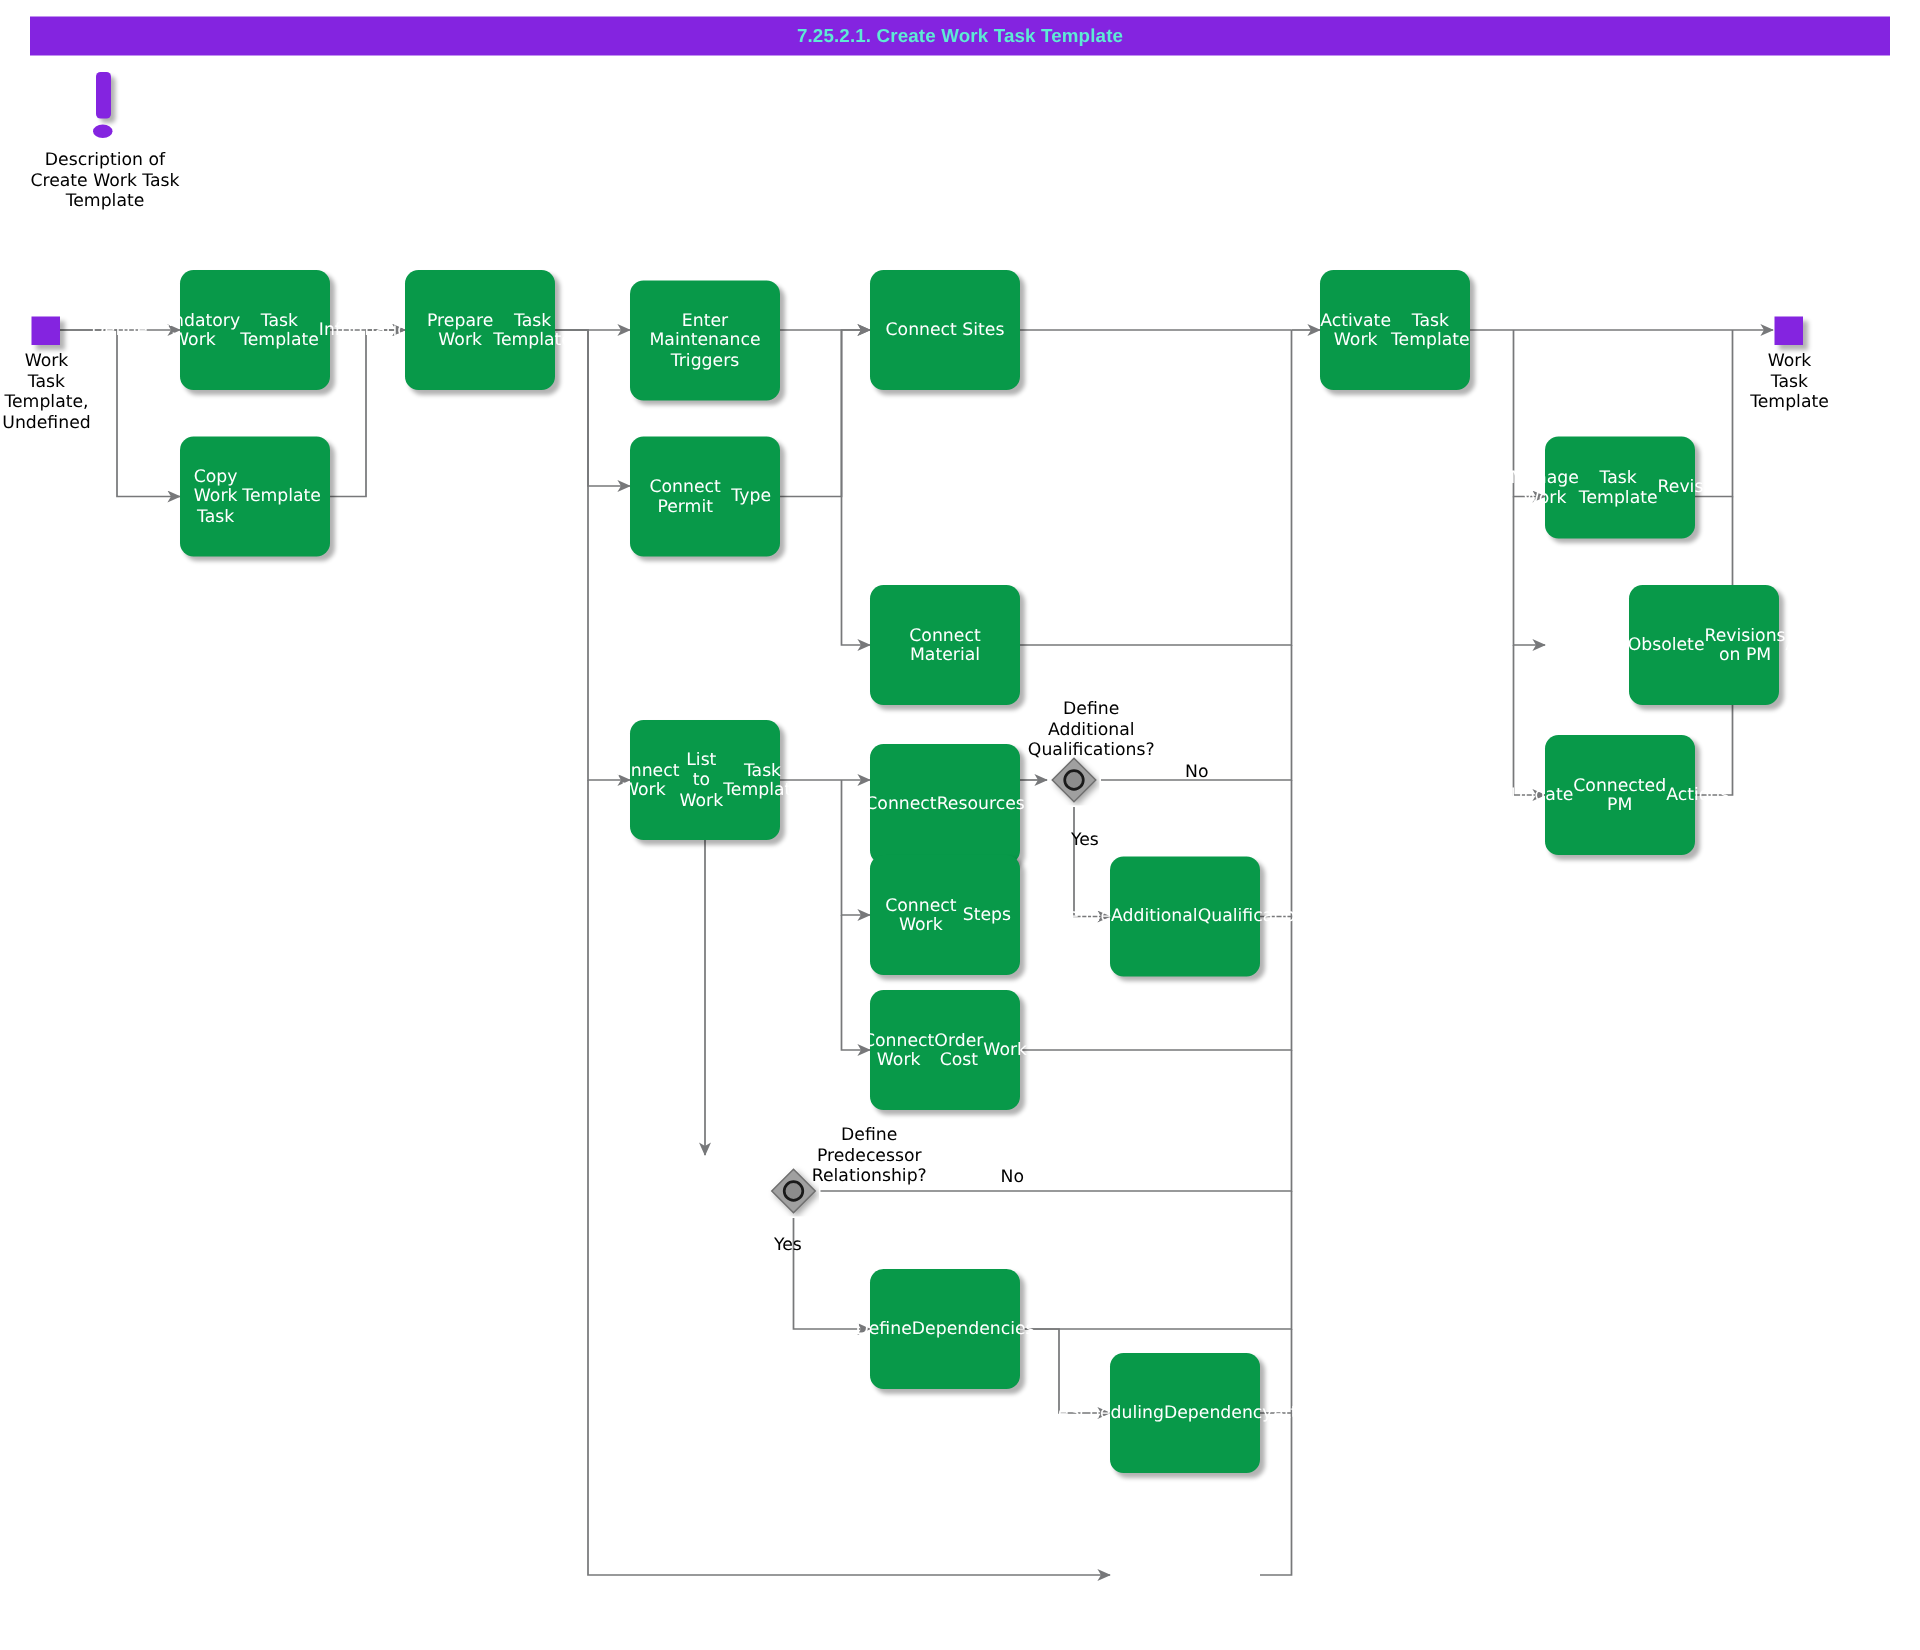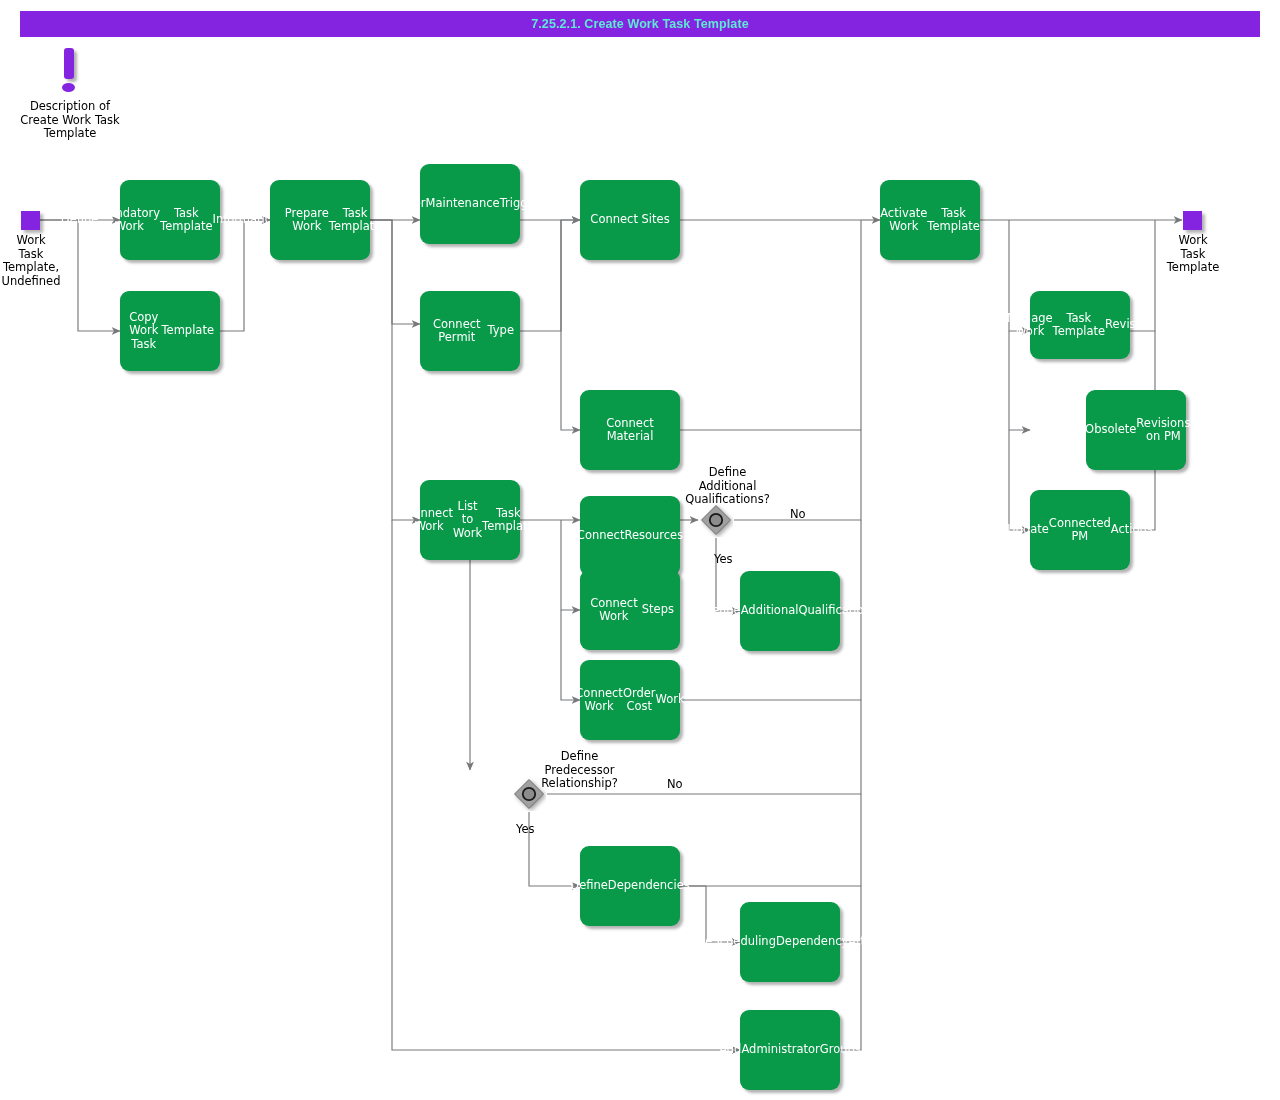--- a/index.html
+++ b/index.html
@@ -150,21 +150,21 @@
   <div class="node task" style="left:120px;top:291px;width:100px;height:80px;">
       <div>Copy Work Task</div>
       <div>Template</div>
     </div>
 
   <div class="node task" style="left:270px;top:180px;width:100px;height:80px;padding-left:32px;">
       <div>Prepare Work</div>
       <div>Task Template</div>
     </div>
 
-  <div class="node task" style="left:420px;top:164px;width:100px;height:80px;">
+  <div class="node task" style="left:420px;top:187px;width:100px;height:80px;flex-direction:column;">
       <div>Enter</div>
       <div>Maintenance</div>
       <div>Triggers</div>
     </div>
 
   <div class="node task" style="left:420px;top:291px;width:100px;height:80px;">
       <div>Connect Permit</div>
       <div>Type</div>
     </div>
 
@@ -205,25 +205,20 @@
       <div>Dependencies</div>
     </div>
 
   <div class="node task" style="left:740px;top:902px;width:100px;height:80px;">
       <div>Define</div>
       <div>Scheduling</div>
       <div>Dependency</div>
       <div>Attributes</div>
     </div>
 
-  <div class="node task" style="left:740px;top:1010px;width:100px;height:80px;">
-      <div>Add</div>
-      <div>Administrator</div>
-      <div>Groups</div>
-    </div>
 
   <div class="node task" style="left:880px;top:180px;width:100px;height:80px;">
       <div>Activate Work</div>
       <div>Task Template</div>
     </div>
 
   <div class="node task" style="left:1030px;top:291px;width:100px;height:68px;">
       <div>Manage Work</div>
       <div>Task Template</div>
       <div>Revision</div>

